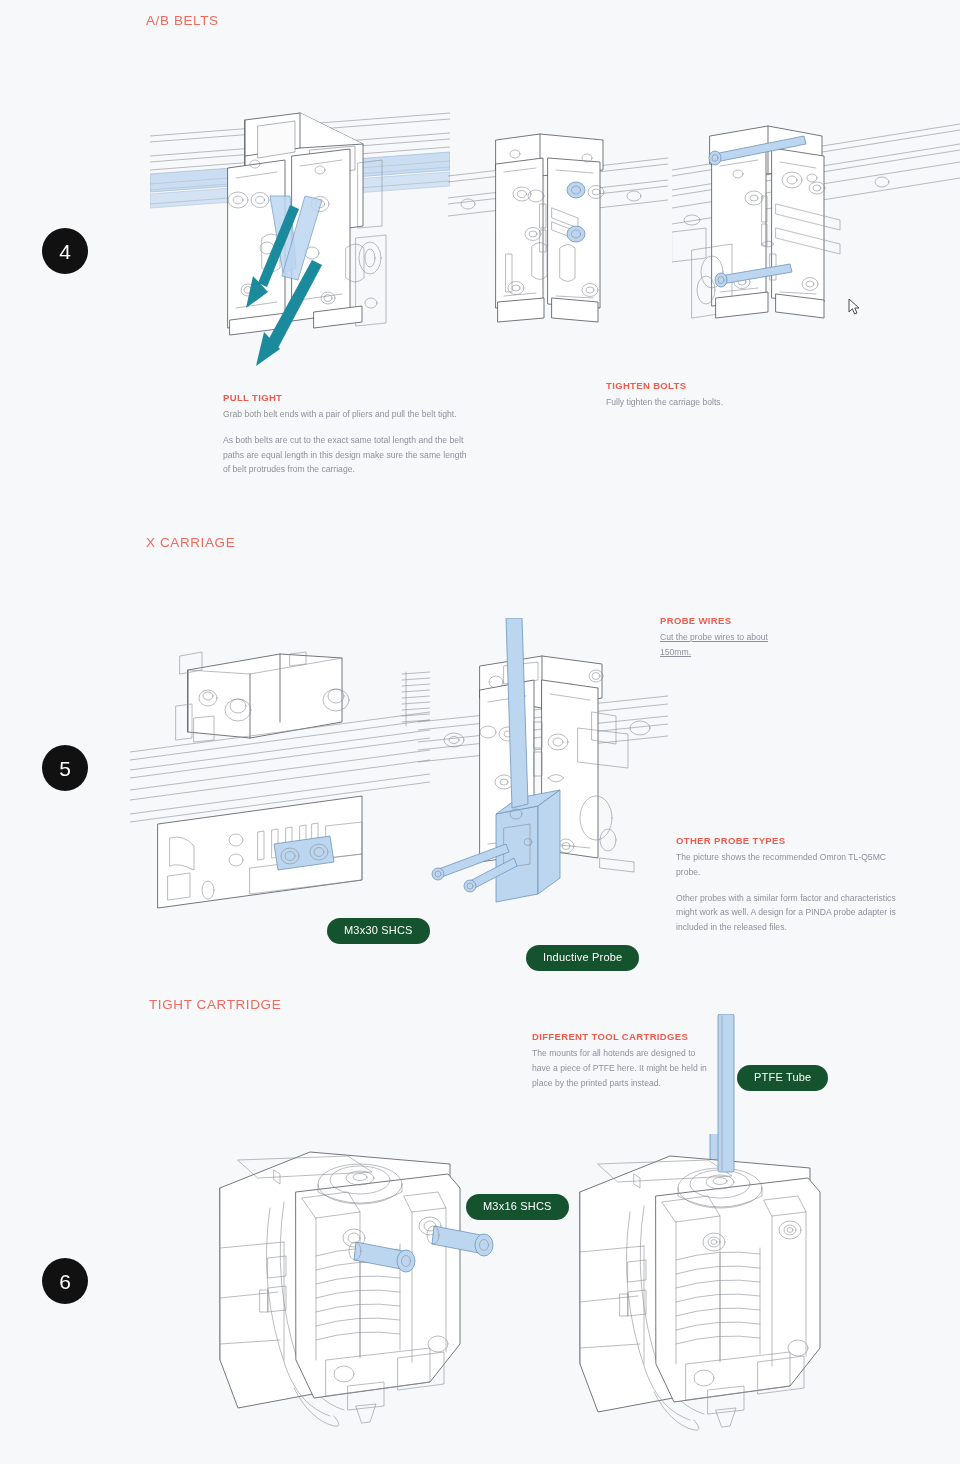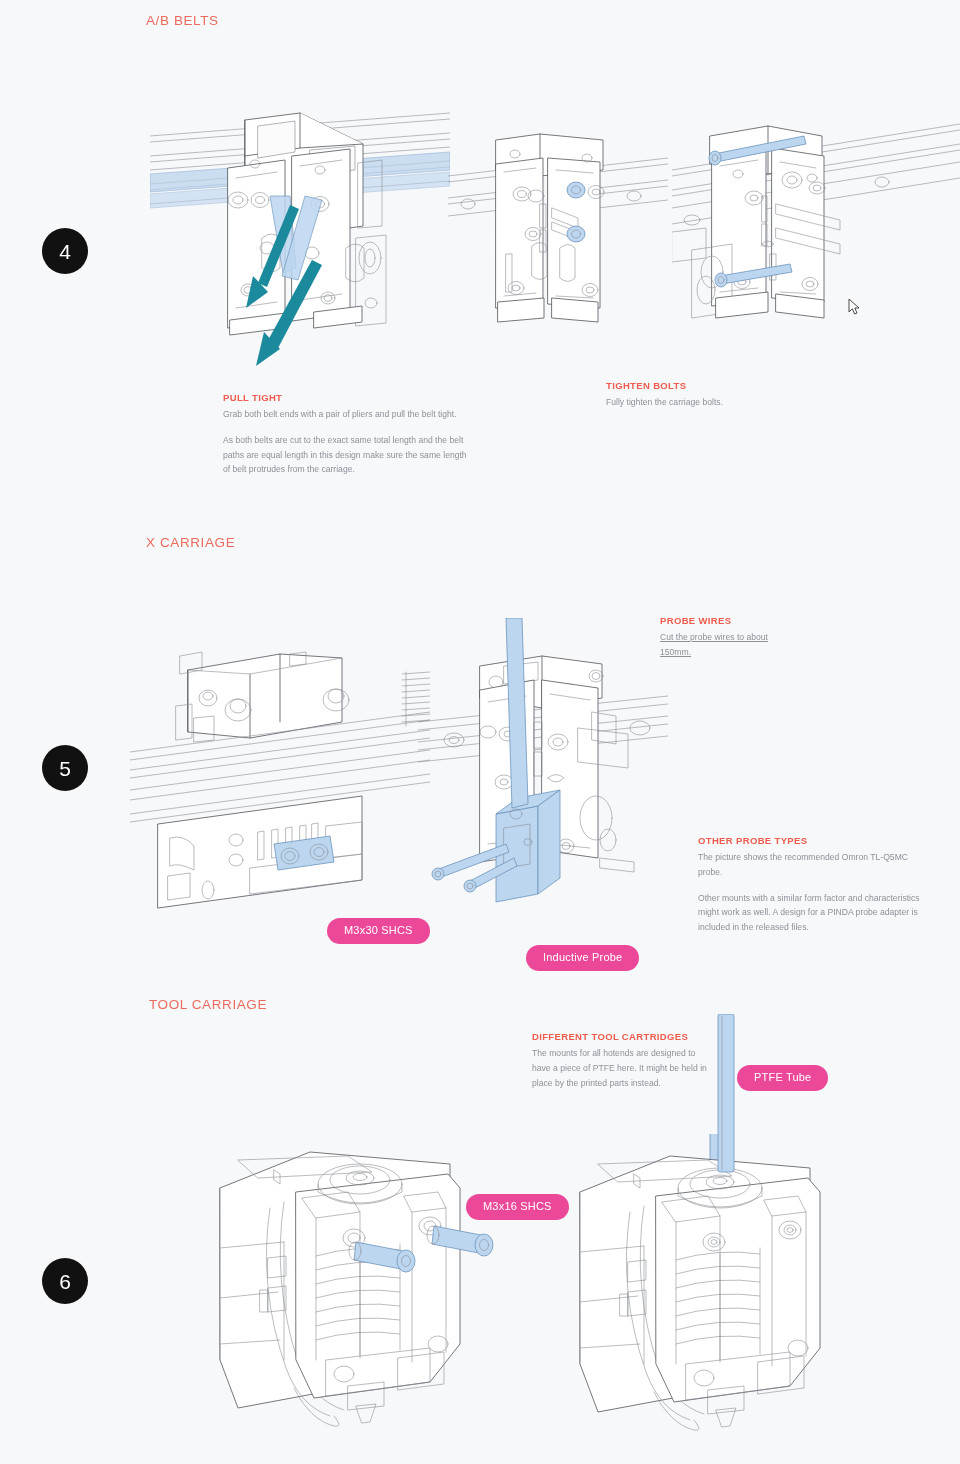--- a/index.html
+++ b/index.html
@@ -52,21 +52,21 @@
     font-size:8.6px;
     line-height:1.72;
     margin:0 0 11px 0;
     font-weight:400;
   }
   .note-para:last-child { margin-bottom:0; }
 
   
   .pill {
     position:absolute;
-    background:#ec4899;
+    background:#14532d;
     color:#ffffff;
     border-radius:16px;
     font-size:11px;
     letter-spacing:0.2px;
     padding:7px 17px 8px 17px;
     white-space:nowrap;
     line-height:1;
     display:inline-block;
   }
 
@@ -85,21 +85,21 @@
 </style>
 </head>
 <body>
 
 <div class="page">
 
   <div class="section-title" style="left:146px; top:13px;">A/B BELTS</div>
 
   <div class="section-title" style="left:146px; top:535px;">X CARRIAGE</div>
 
-  <div class="section-title" style="left:149px; top:997px;">TOOL CARRIAGE</div>
+  <div class="section-title" style="left:149px; top:997px;">TIGHT CARTRIDGE</div>
 
   <div class="step-badge" style="left:42px; top:228px;">4</div>
   <div class="step-badge" style="left:42px; top:745px;">5</div>
   <div class="step-badge" style="left:42px; top:1258px;">6</div>
 
   <div class="illus" style="left:150px; top:108px;">
   <svg width="300" height="262" viewBox="0 0 300 262">
 
     <g class="cad-thin">
       <path d="M0 28 L300 5"></path>
@@ -479,24 +479,24 @@
       <ellipse class="cad-thin" cx="52" cy="268" rx="3" ry="3"></ellipse>
     </g>
   </svg>
   </div>
 
   <div class="note" style="left:660px; top:615px; width:240px;">
     <div class="note-title">PROBE WIRES</div>
     <p class="note-para" style="width:130px;text-decoration:underline;">Cut the probe wires to about 150mm.</p>
   </div>
 
-  <div class="note" style="left:698px; top:835px; width:228px;">
+  <div class="note" style="left:676px; top:835px; width:228px;">
     <div class="note-title">OTHER PROBE TYPES</div>
     <p class="note-para">The picture shows the recommended Omron TL-Q5MC probe.</p>
-    <p class="note-para">Other mounts with a similar form factor and characteristics might work as well. A design for a PINDA probe adapter is included in the released files.</p>
+    <p class="note-para">Other probes with a similar form factor and characteristics might work as well. A design for a PINDA probe adapter is included in the released files.</p>
   </div>
 
   <div class="pill" style="left:327px; top:918px;">M3x30 SHCS</div>
 
   <div class="pill" style="left:526px; top:945px;">Inductive Probe</div>
 
   <div class="pill" style="left:737px; top:1065px;">PTFE Tube</div>
 
   <div class="pill" style="left:466px; top:1194px;">M3x16 SHCS</div>
 

